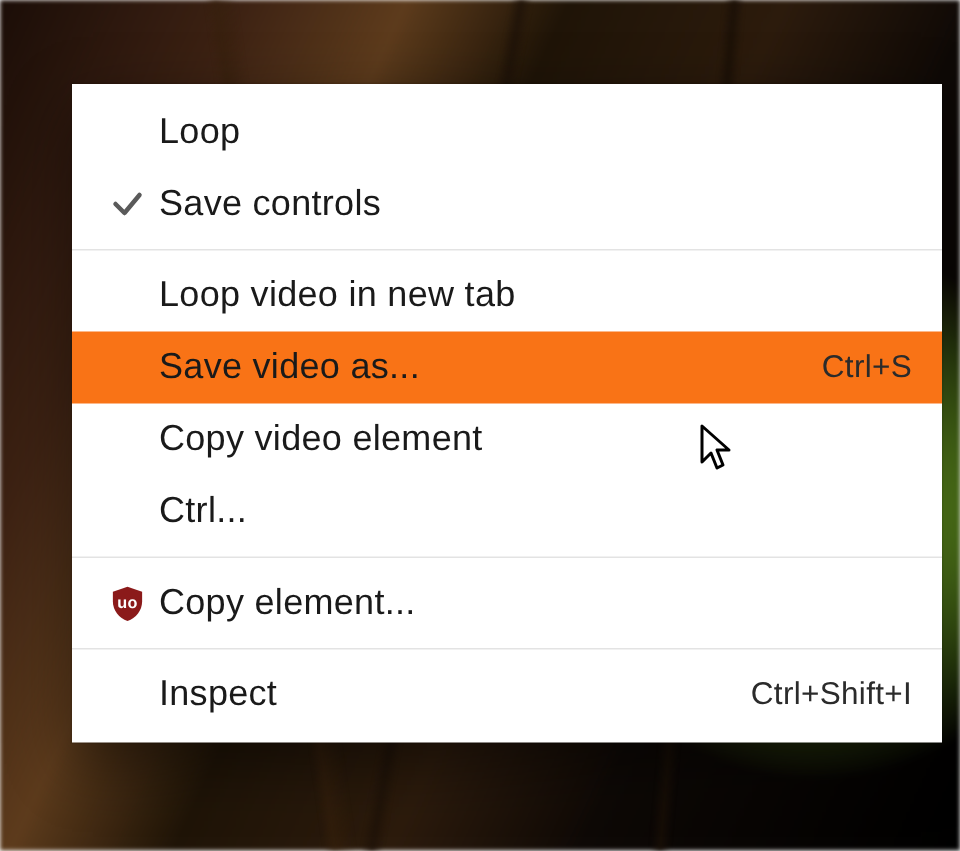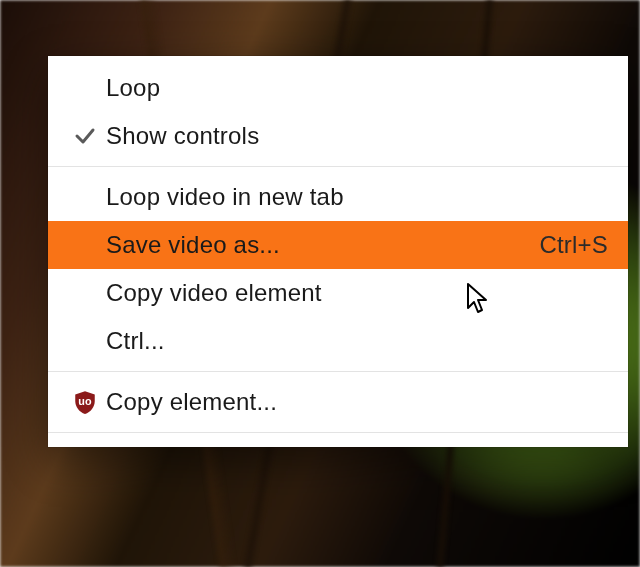--- a/index.html
+++ b/index.html
@@ -56,21 +56,21 @@
     justify-content: center;
     flex: 0 0 42px;
   }
   .label {
     flex: 1 1 auto;
     white-space: nowrap;
   }
   .shortcut {
     flex: 0 0 auto;
     color: #2b2b2b;
-    font-size: 24px;
+    font-size: 21px;
   }
   .divider {
     height: 1px;
     background: #e3e3e3;
     margin: 6px 0;
   }
   .cursor {
     position: absolute;
     left: 466px;
     top: 282px;
@@ -88,21 +88,21 @@
   <div class="item">
     <span class="icon-slot"></span>
     <span class="label">Loop</span>
   </div>
   <div class="item">
     <span class="icon-slot">
       <svg width="24" height="24" viewBox="0 0 24 24">
           <path d="M4 12 L10 18 L20 6" fill="none" stroke="#5a5a5a" stroke-width="3" stroke-linecap="round" stroke-linejoin="round"></path>
         </svg>
     </span>
-    <span class="label">Show controls</span>
+    <span class="label">Save controls</span>
   </div>
 
   <div class="divider"></div>
 
   <div class="item">
     <span class="icon-slot"></span>
     <span class="label">Loop video in new tab</span>
   </div>
   <div class="item highlight">
     <span class="icon-slot"></span>
@@ -125,20 +125,25 @@
       <svg width="26" height="26" viewBox="0 0 24 24">
         <path d="M12 2 L21 5 V11 C21 16.5 17.2 21.3 12 23 C6.8 21.3 3 16.5 3 11 V5 Z" fill="#8b1a1a"></path>
         <text x="12" y="15" text-anchor="middle" font-size="10" font-weight="700" fill="#ffffff" font-family="Arial">uo</text>
       </svg>
     </span>
     <span class="label">Copy element...</span>
   </div>
 
   <div class="divider"></div>
 
+  <div class="item">
+    <span class="icon-slot"></span>
+    <span class="label">Inspect</span>
+    <span class="shortcut">Ctrl+Shift+I</span>
+  </div>
 
 </div>
 
 <div class="cursor">
   <svg width="26" height="34" viewBox="0 0 26 34">
     <path d="M2 2 L2 26 L8 20 L12 30 L16 28 L12 18 L20 18 Z" fill="#ffffff" stroke="#000000" stroke-width="2" stroke-linejoin="round"></path>
   </svg>
 </div>
 
 </body></html>

